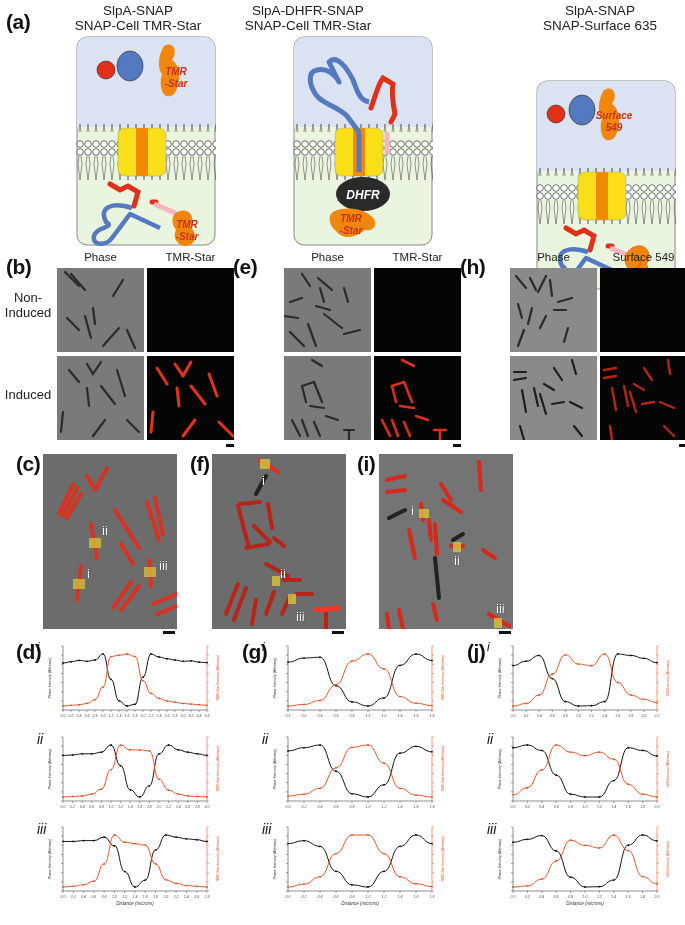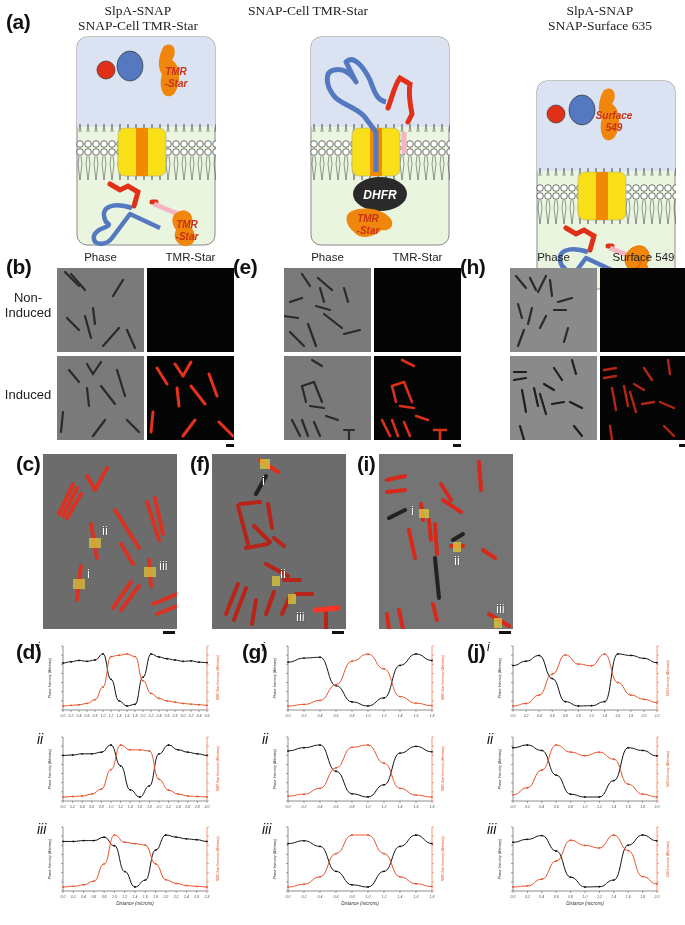--- a/index.html
+++ b/index.html
@@ -1,19 +1,19 @@
 <!DOCTYPE html>
 <html><head>
 <meta charset="utf-8">
 <style>
   html,body{margin:0;padding:0;background:#fff;}
   body{width:685px;height:925px;position:relative;overflow:hidden;font-family:"Liberation Sans",sans-serif;color:#111;}
   .abs{position:absolute;font-style:italic;}
   .plabel{position:absolute;font-family:"Liberation Sans",sans-serif;font-weight:bold;font-size:21px;letter-spacing:-0.5px;}
-  .title{position:absolute;text-align:center;font-size:13.5px;line-height:15px;color:#222;font-family:Liberation Serif, serif;}
+  .title{position:absolute;text-align:center;font-size:13.5px;line-height:15px;color:#222;}
   .coltitle{position:absolute;text-align:center;font-size:11.5px;color:#222;}
   .rowlabel{position:absolute;text-align:center;font-size:13px;line-height:15px;color:#222;}
   .micro{position:absolute;overflow:hidden;}
   .phase{background:#7a7a7a;}
   .fluor{background:#050505;}
   .overlay{background:#6c6c6c;}
   .scalebar{position:absolute;height:3px;background:#111;}
   .subnum{position:absolute;font-size:13px;color:#111;}
   svg{display:block;}
 </style>
@@ -48,23 +48,24 @@
     <path d="M34,148 l10,6 l8,-4 l10,6 l-4,14 m18,-4 l4,0" stroke="#e03018" stroke-width="5" fill="none" stroke-linecap="round"></path>
     <path d="M78,168 l24,10" stroke="#f6b5c0" stroke-width="5"></path>
     <path d="M56,172 c-18,-6 -34,-2 -26,14 c10,6 -10,4 -12,14 c-2,10 12,10 18,2 l18,-24 l30,14" stroke="#5479c0" stroke-width="4.5" fill="none" stroke-linejoin="round"></path>
     <path d="M102,176 c12,-6 18,8 12,14 c8,8 6,20 -4,20 c-8,0 -14,-8 -10,-16 c-6,-8 -4,-16 2,-18z" fill="#f0870c"></path>
     <text x="111" y="192" font-size="10" font-weight="bold" fill="#c73218" text-anchor="middle" font-family="Liberation Sans, sans-serif">TMR</text>
     <text x="111" y="204" font-size="10" font-weight="bold" fill="#c73218" text-anchor="middle" font-family="Liberation Sans, sans-serif">-Star</text>
   </svg>
 </div>
 
 <div class="title" style="left:223px;top:3px;width:170px;">
+  <div>SlpA-DHFR-SNAP</div>
   <div>SNAP-Cell TMR-Star</div>
 </div>
-<div class="abs" style="left:310px;top:36px;width:116px;height:210px;">
+<div class="abs" style="left:293px;top:36px;width:116px;height:210px;">
   <svg width="140" height="210" viewBox="0 0 140 210">
     <rect x="1" y="1" width="138" height="208" rx="10" fill="#eaf5e0" stroke="#888"></rect>
     <path d="M1,11 a10,10 0 0 1 10,-10 h118 a10,10 0 0 1 10,10 v80 h-138z" fill="#dbe3f3"></path>
     <rect x="0" y="88" width="140" height="56" fill="url(#lip1)"></rect>
     <rect x="42" y="92" width="48" height="48" rx="7" fill="#f9df17" stroke="#999" stroke-width="0.5"></rect>
     <rect x="60" y="92" width="12" height="48" fill="#f08a00"></rect>
     <path d="M66,136 v-40 l-12,-16 c-10,-10 -24,-12 -30,-20 c-8,-10 -10,-24 0,-26 c10,-2 18,4 22,12 l-10,-20 c8,-8 18,6 24,18 c4,10 6,20 16,22" stroke="#5479c0" stroke-width="5" fill="none" stroke-linejoin="round"></path>
     <path d="M78,72 c4,-10 6,-22 12,-30 l10,6 c-2,10 0,20 2,30 l-4,8" stroke="#e03018" stroke-width="5" fill="none" stroke-linecap="round"></path>
     <path d="M94,96 v22" stroke="#f6b5c0" stroke-width="5"></path>
     <ellipse cx="70" cy="158" rx="27" ry="17" fill="#2a2a2a"></ellipse>

